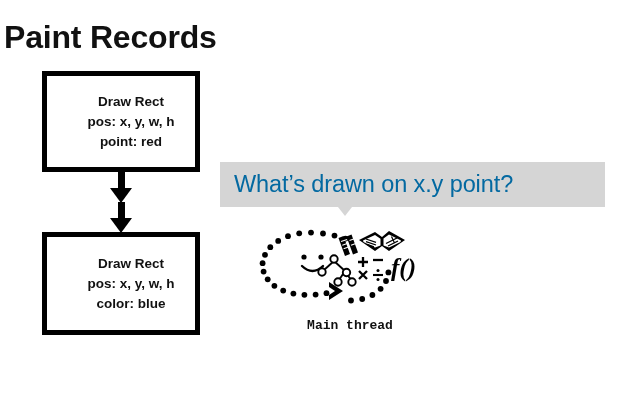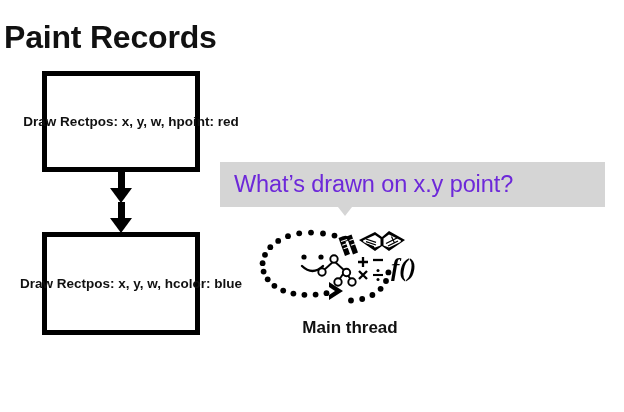--- a/index.html
+++ b/index.html
@@ -35,21 +35,21 @@
     left: 42px;
     top: 71px;
     width: 158px;
   }
   .paint-box {
     box-sizing: border-box;
     width: 158px;
     border: 5px solid #000000;
     background: #ffffff;
     display: flex;
-    flex-direction: row;
+    flex-direction: column;
     align-items: center;
     justify-content: center;
     text-align: center;
     font-weight: bold;
     font-size: 13.5px;
     line-height: 20px;
     color: #111111;
     padding-left: 20px;
   }
   .paint-box .line { display: block; white-space: nowrap; }
@@ -93,21 +93,21 @@
     width: 385px;
     height: 45px;
     background: #d5d5d5;
     display: flex;
     align-items: center;
   }
   #speech-bubble-text {
     margin-left: 14px;
     font-size: 23.5px;
     font-weight: normal;
-    color: #6d28d9;
+    color: #0369a1;
     white-space: nowrap;
     letter-spacing: -0.1px;
   }
   #speech-bubble-tail {
     position: absolute;
     left: 338px;
     top: 207px;
     width: 0;
     height: 0;
     border-left: 7px solid transparent;
@@ -124,24 +124,25 @@
     height: 92px;
   }
   #thread-illustration svg { display: block; }
 
   #thread-label {
     position: absolute;
     left: 255px;
     top: 318px;
     width: 190px;
     text-align: center;
-    font-size: 17px;
+    font-size: 13px;
     font-weight: bold;
     color: #111111;
     white-space: nowrap;
+    font-family: Liberation Mono, monospace;
   }
 </style>
 </head>
 <body>
 
 <div id="page-title">Paint Records</div>
 
 <div id="flow">
 
   <div class="paint-box" id="box-0">

